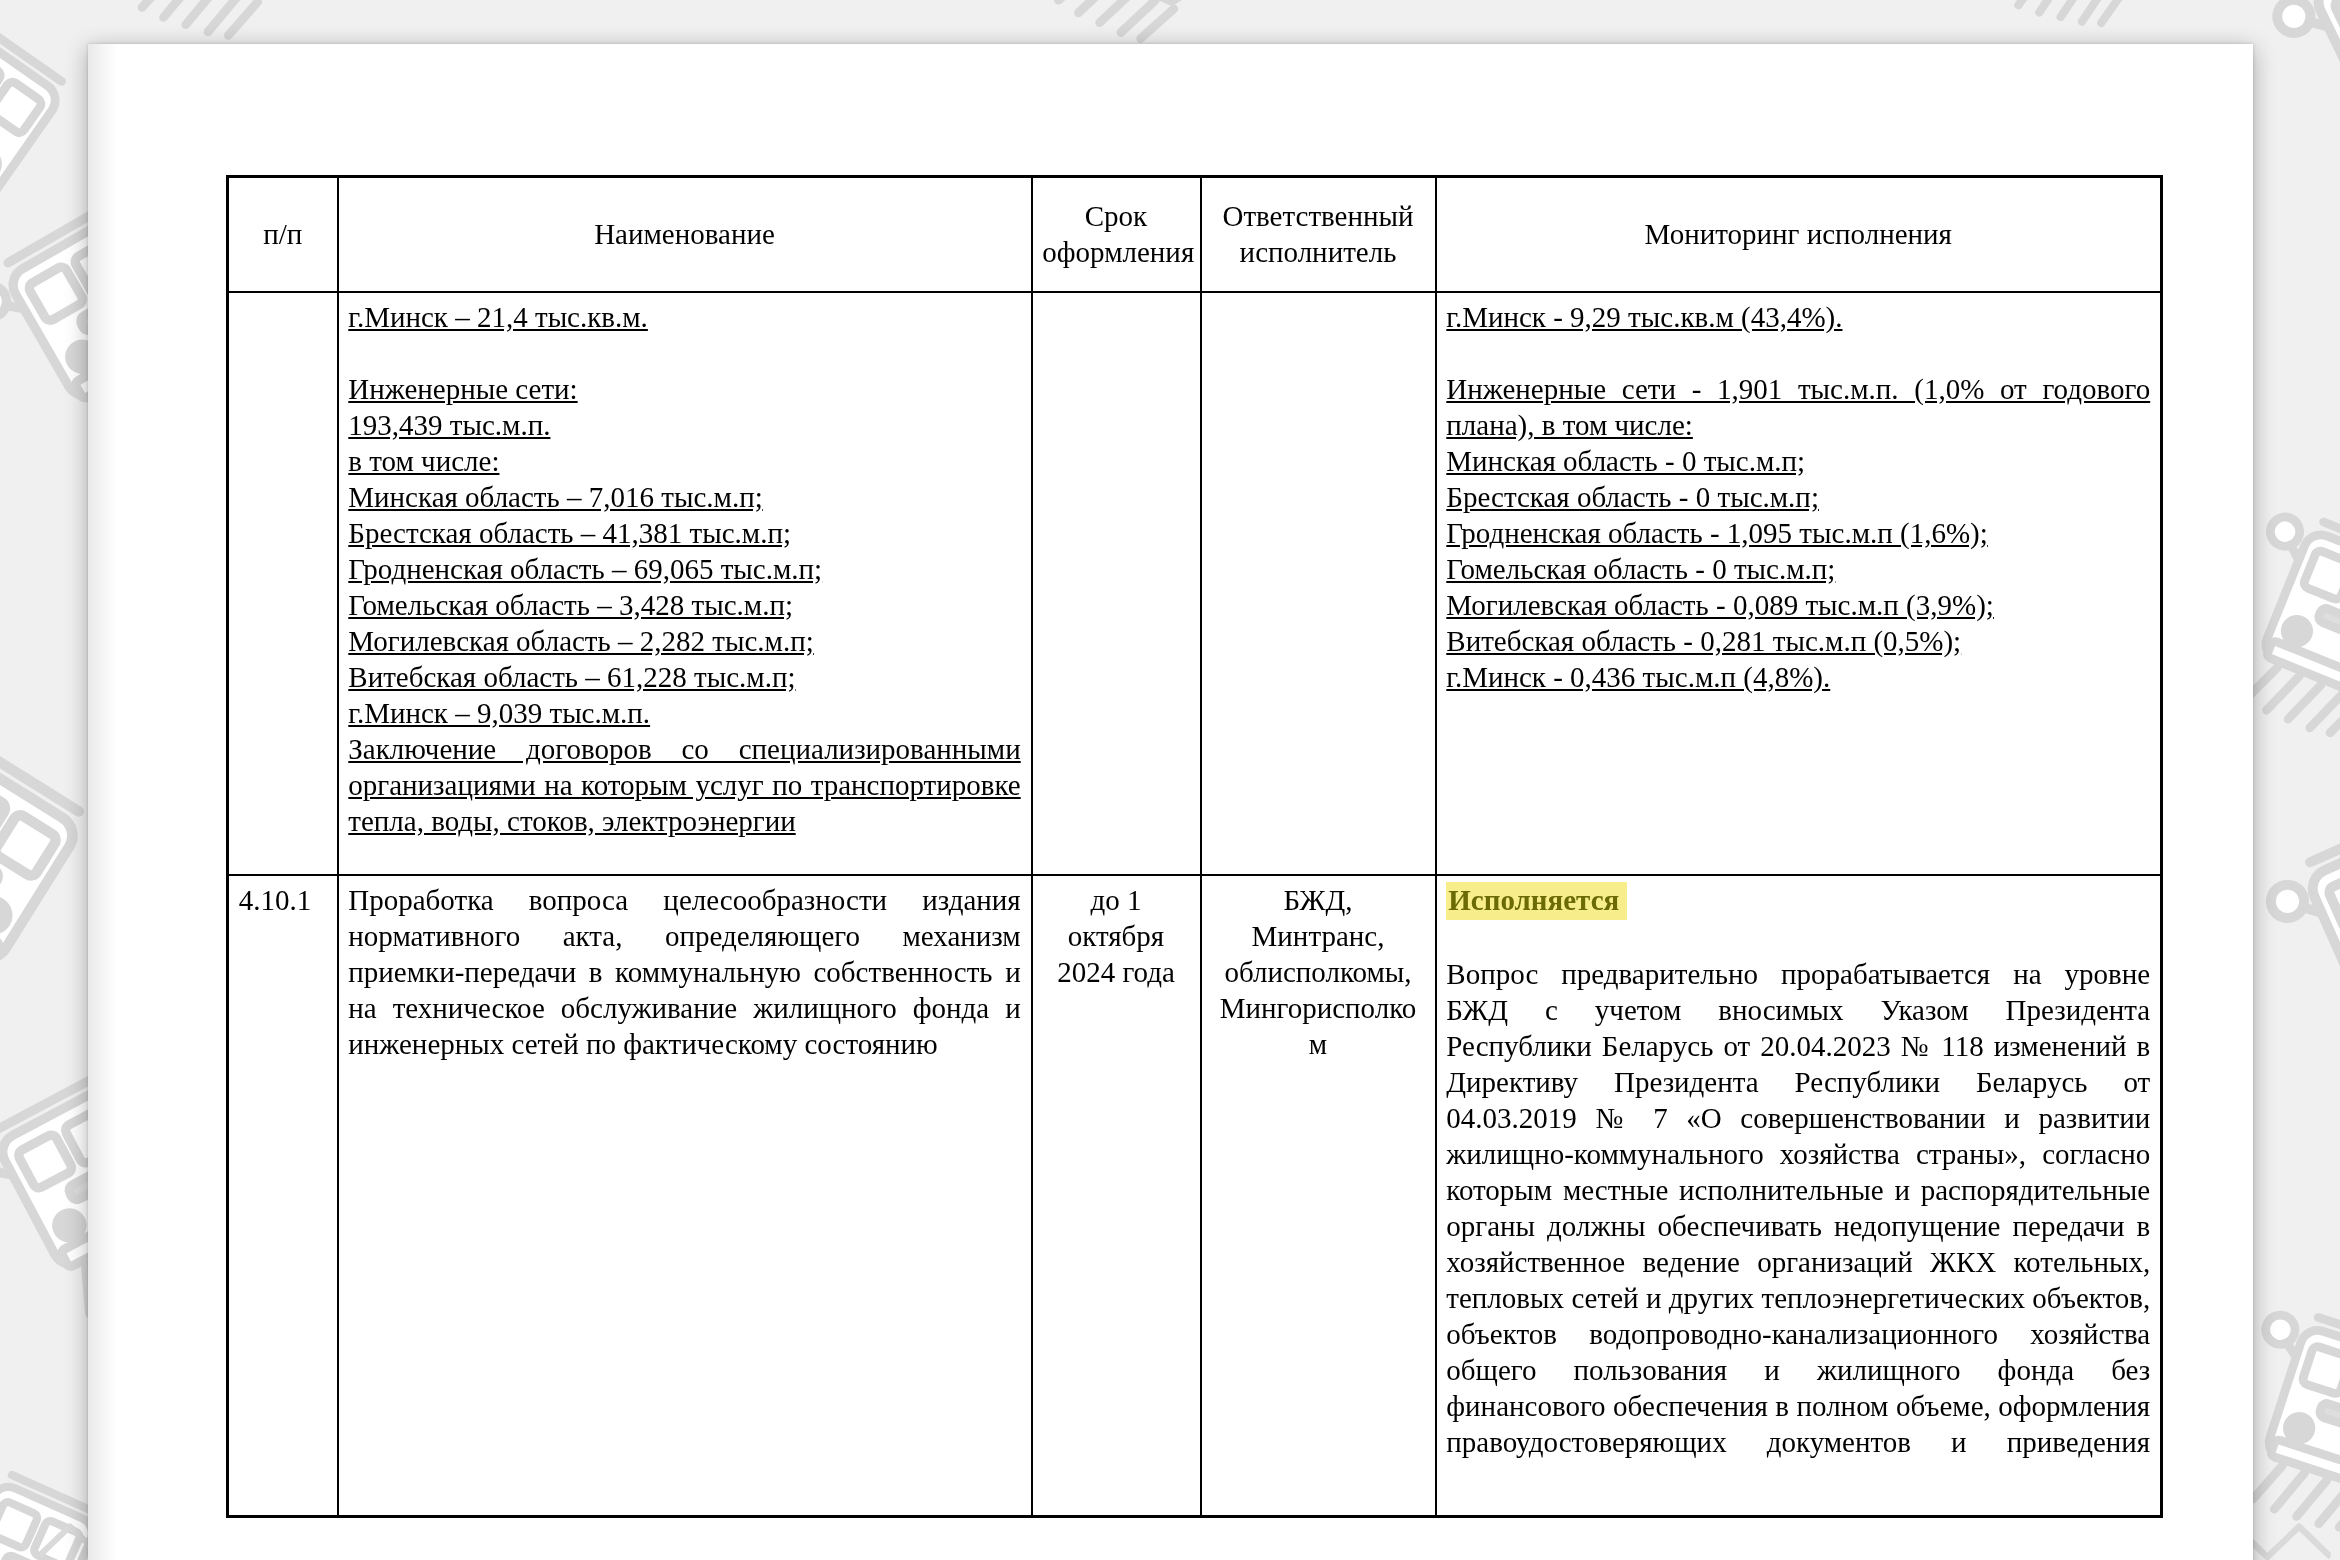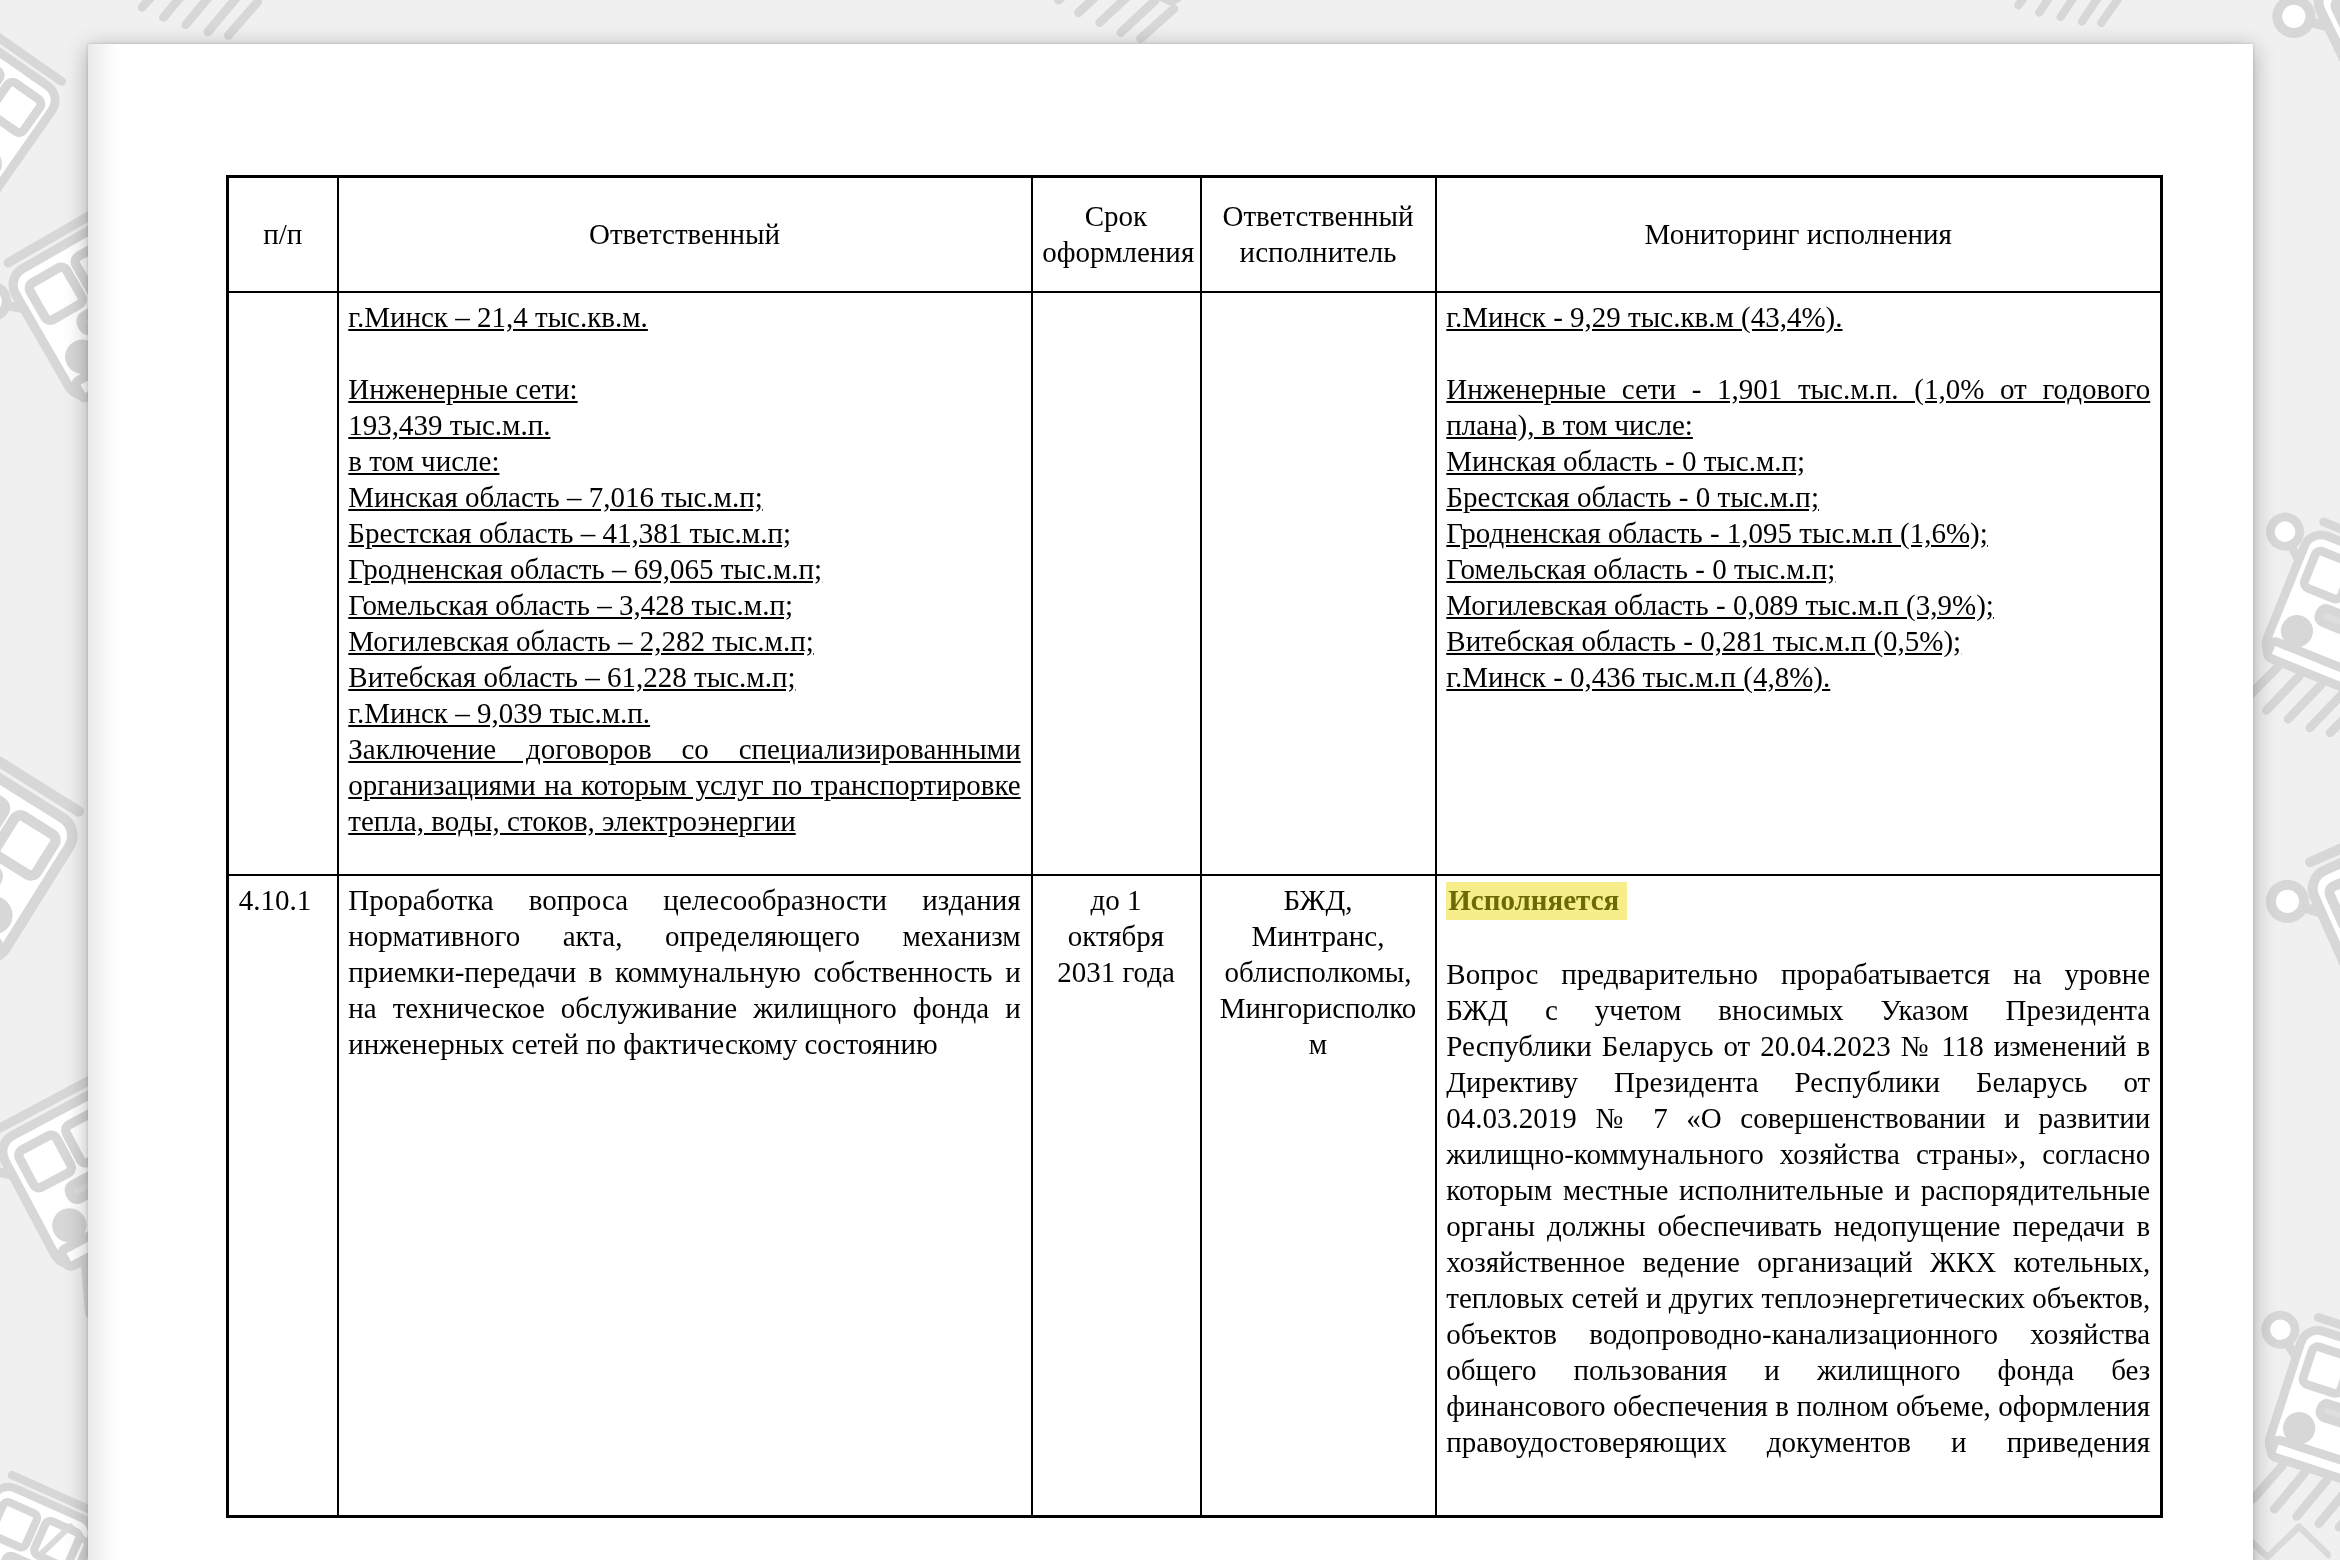--- a/index.html
+++ b/index.html
@@ -105,21 +105,21 @@
       <col style="width:110px">
       <col style="width:694px">
       <col style="width:169px">
       <col style="width:235px">
       <col style="width:726px">
     </colgroup>
 
     <tbody>
         <tr class="header-row">
       <th>п/п</th>
-      <th>Ответственный</th>
+      <th>Наименование</th>
       <th>Срок оформления</th>
       <th>Ответственный исполнитель</th>
       <th>Мониторинг исполнения</th>
     </tr>
 
     <tr class="row-1">
       <td class="cell-center"></td>
       <td>
         <div class="prelist">г.Минск – 21,4 тыс.кв.м.
 
@@ -152,21 +152,21 @@
     </tr>
 
     <tr class="row-2">
       <td class="cell-center">4.10.1</td>
       <td>
         <div class="para">Проработка вопроса целесообразности издания нормативного акта, определяющего механизм приемки-передачи в коммунальную собственность и на техническое обслуживание жилищного фонда и инженерных сетей по фактическому состоянию</div>
       </td>
       <td>
         <div class="prelist-c">до 1
 октября
-2031 года</div>
+2024 года</div>
       </td>
       <td>
         <div class="prelist-c">БЖД,
 Минтранс,
 облисполкомы,
 Мингорисполком</div>
       </td>
       <td>
         <div class="status-line">
           <span class="status">Исполняется</span>

